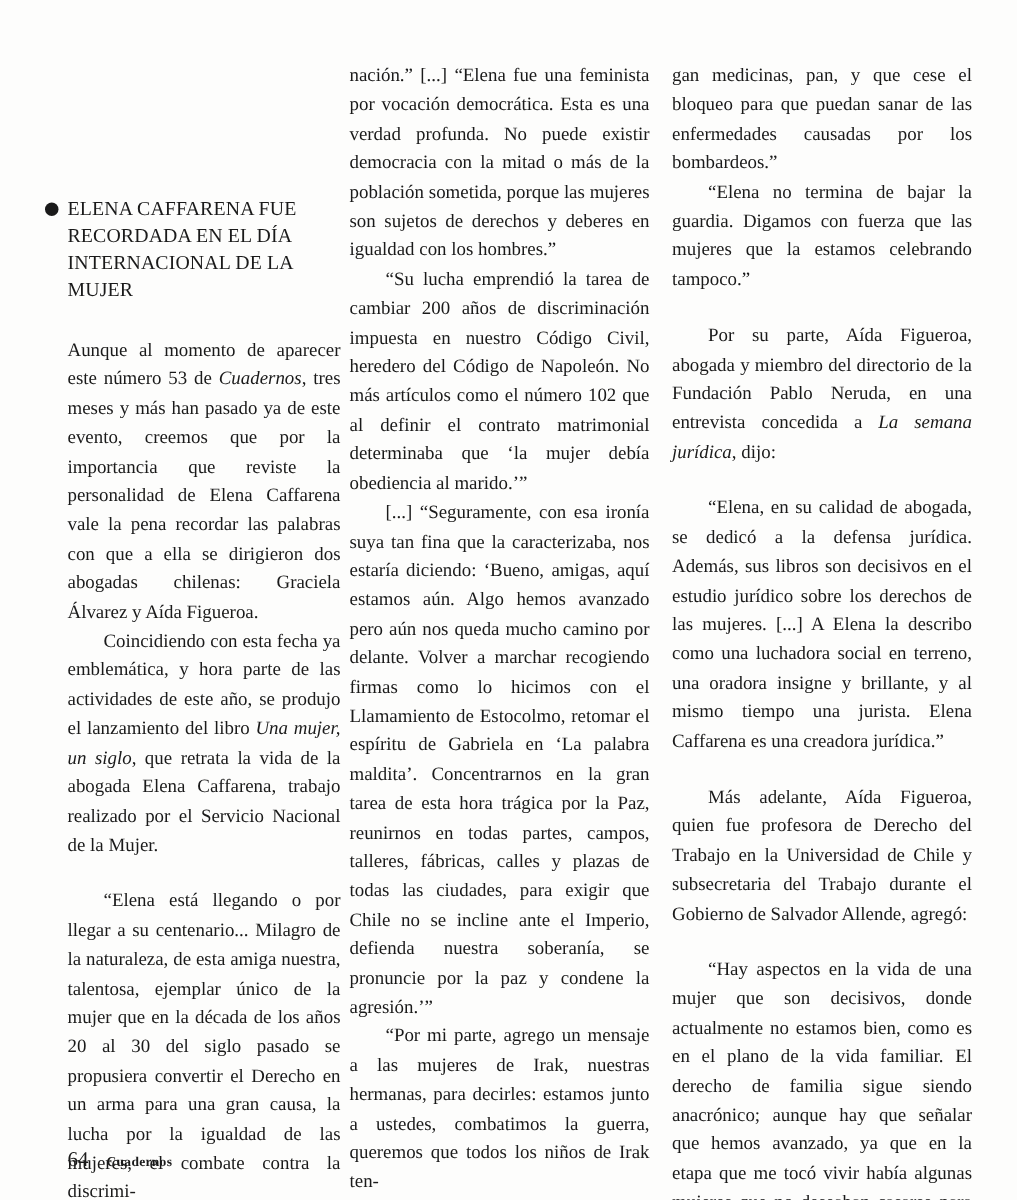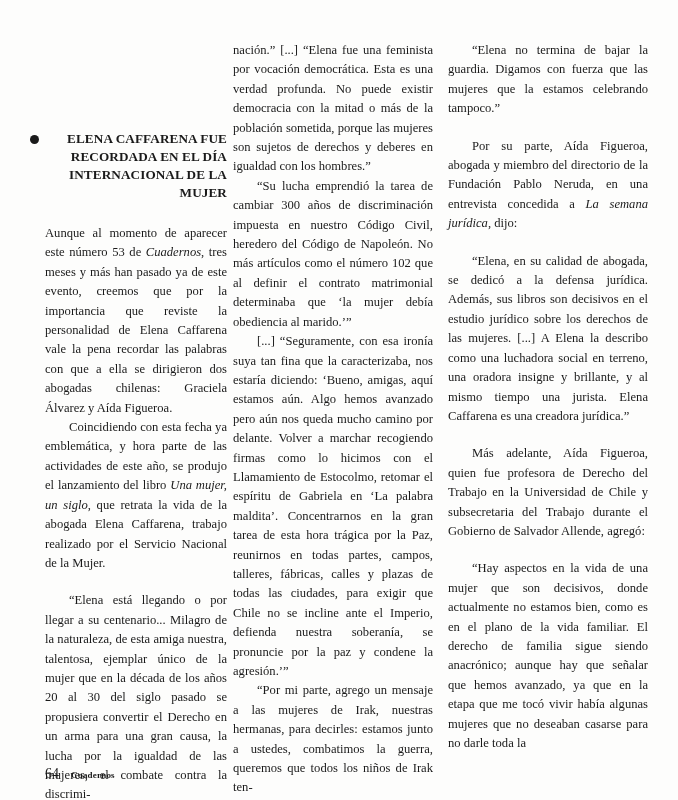--- a/index.html
+++ b/index.html
@@ -25,28 +25,28 @@
       font-size: 12.6px;
       line-height: 19.4px;
       text-align: justify;
       hyphens: manual;
     }
     .col1 { left: 45px; top: 130px; width: 182px; }
     .col2 { left: 233px; top: 41px; width: 200px; }
     .col3 { left: 448px; top: 41px; width: 200px; }
 
     .heading {
-      font-weight: bold;
+      font-weight: normal;
       font-size: 13.2px;
       line-height: 18px;
       text-transform: uppercase;
       position: relative;
       padding-left: 17px;
       margin: 0 0 22px -17px;
-      text-align: right;
+      text-align: left;
       letter-spacing: 0.1px;
     }
     .bullet {
       position: absolute;
       left: 2px;
       top: 5px;
       width: 9px;
       height: 9px;
       border-radius: 50%;
       background: #1a1a1a;
@@ -84,26 +84,27 @@
       <span>ELENA CAFFARENA FUE RECORDADA EN EL DÍA INTERNACIONAL DE LA MUJER</span>
     </div>
     <p><span>Aunque al momento de aparecer este número 53 de </span><em class="title">Cuadernos</em><span>, tres meses y más han pasado ya de este evento, creemos que por la importancia que reviste la personalidad de Elena Caffarena vale la pena recordar las palabras con que a ella se dirigieron dos abogadas chilenas: Graciela Álvarez y Aída Figueroa.</span></p>
     <p class="indent"><span>Coincidiendo con esta fecha ya emblemática, y hora parte de las actividades de este año, se produjo el lanzamiento del libro </span><em class="title">Una mujer, un siglo</em><span>, que retrata la vida de la abogada Elena Caffarena, trabajo realizado por el Servicio Nacional de la Mujer.</span></p>
     <div class="gap-lg"></div>
     <p class="quote">“Elena está llegando o por llegar a su centenario... Milagro de la naturaleza, de esta amiga nuestra, talentosa, ejemplar único de la mujer que en la década de los años 20 al 30 del siglo pasado se propusiera convertir el Derecho en un arma para una gran causa, la lucha por la igualdad de las mujeres, el combate contra la discrimi-</p>
   </div>
 
   <div class="col col2">
     <p class="quote" style="text-indent:0">nación.” [...] “Elena fue una feminista por vocación democrática. Esta es una verdad profunda. No puede existir democracia con la mitad o más de la población sometida, porque las mujeres son sujetos de derechos y deberes en igualdad con los hombres.”</p>
-    <p class="quote">“Su lucha emprendió la tarea de cambiar 300 años de discriminación impuesta en nuestro Código Civil, heredero del Código de Napoleón. No más artículos como el número 102 que al definir el contrato matrimonial determinaba que ‘la mujer debía obediencia al marido.’”</p>
+    <p class="quote">“Su lucha emprendió la tarea de cambiar 200 años de discriminación impuesta en nuestro Código Civil, heredero del Código de Napoleón. No más artículos como el número 102 que al definir el contrato matrimonial determinaba que ‘la mujer debía obediencia al marido.’”</p>
     <p class="quote">[...] “Seguramente, con esa ironía suya tan fina que la caracterizaba, nos estaría diciendo: ‘Bueno, amigas, aquí estamos aún. Algo hemos avanzado pero aún nos queda mucho camino por delante. Volver a marchar recogiendo firmas como lo hicimos con el Llamamiento de Estocolmo, retomar el espíritu de Gabriela en ‘La palabra maldita’. Concentrarnos en la gran tarea de esta hora trágica por la Paz, reunirnos en todas partes, campos, talleres, fábricas, calles y plazas de todas las ciudades, para exigir que Chile no se incline ante el Imperio, defienda nuestra soberanía, se pronuncie por la paz y condene la agresión.’”</p>
     <p class="quote">“Por mi parte, agrego un mensaje a las mujeres de Irak, nuestras hermanas, para decirles: estamos junto a ustedes, combatimos la guerra, queremos que todos los niños de Irak ten-</p>
   </div>
 
   <div class="col col3">
+    <p class="quote" style="text-indent:0">gan medicinas, pan, y que cese el bloqueo para que puedan sanar de las enfermedades causadas por los bombardeos.”</p>
     <p class="quote">“Elena no termina de bajar la guardia. Digamos con fuerza que las mujeres que la estamos celebrando tampoco.”</p>
     <div class="gap-lg"></div>
     <p class="indent"><span>Por su parte, Aída Figueroa, abogada y miembro del directorio de la Fundación Pablo Neruda, en una entrevista concedida a </span><em class="title">La semana jurídica</em><span>, dijo:</span></p>
     <div class="gap-lg"></div>
     <p class="quote">“Elena, en su calidad de abogada, se dedicó a la defensa jurídica. Además, sus libros son decisivos en el estudio jurídico sobre los derechos de las mujeres. [...] A Elena la describo como una luchadora social en terreno, una oradora insigne y brillante, y al mismo tiempo una jurista. Elena Caffarena es una creadora jurídica.”</p>
     <div class="gap-lg"></div>
     <p class="indent">Más adelante, Aída Figueroa, quien fue profesora de Derecho del Trabajo en la Universidad de Chile y subsecretaria del Trabajo durante el Gobierno de Salvador Allende, agregó:</p>
     <div class="gap-lg"></div>
     <p class="quote">“Hay aspectos en la vida de una mujer que son decisivos, donde actualmente no estamos bien, como es en el plano de la vida familiar. El derecho de familia sigue siendo anacrónico; aunque hay que señalar que hemos avanzado, ya que en la etapa que me tocó vivir había algunas mujeres que no deseaban casarse para no darle toda la</p>
   </div>

